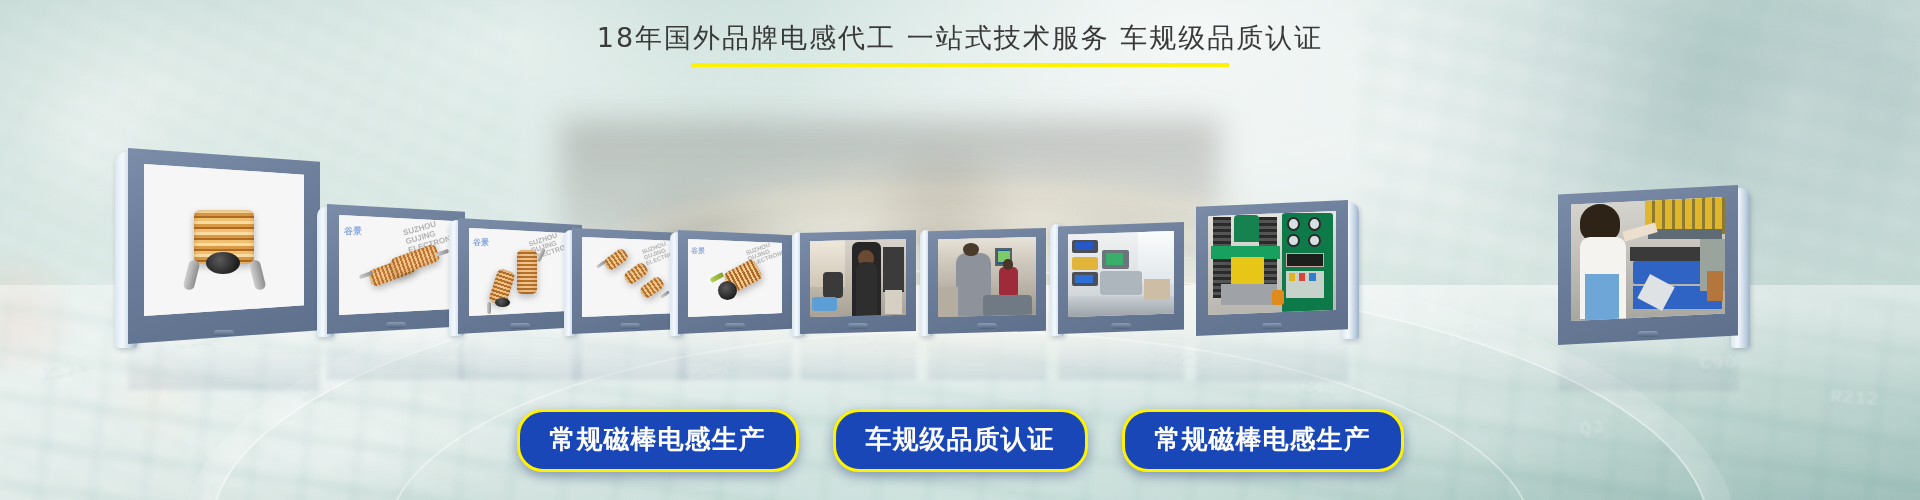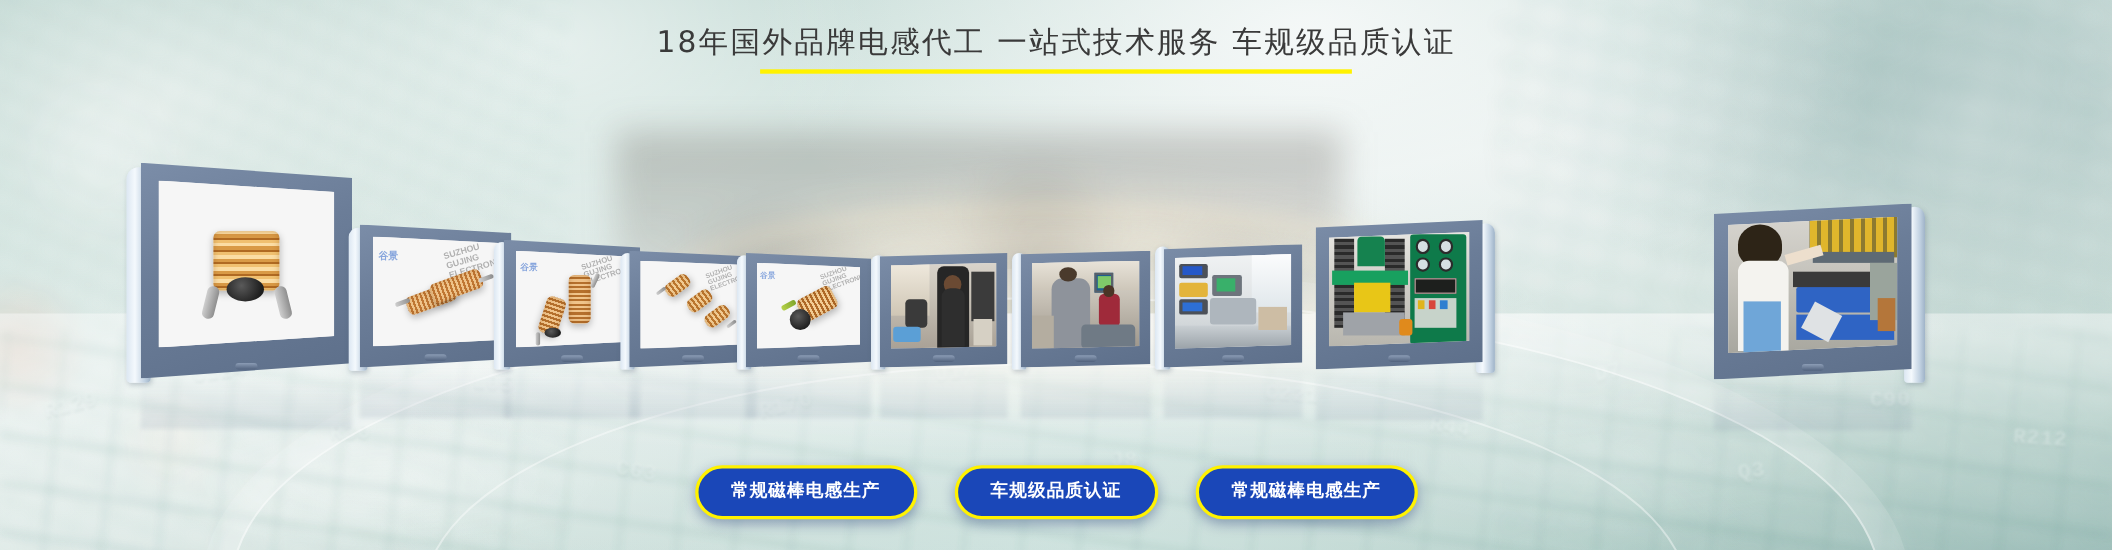--- a/index.html
+++ b/index.html
@@ -160,21 +160,21 @@
   .panel .refl{
     position:absolute; left:0; width:100%; height:46px; top:100%;
     background:linear-gradient(180deg, rgba(110,128,152,.30), rgba(110,128,152,0));
     transform:scaleY(-1); filter:blur(2px); opacity:.5;
   }
 
   
   .coil-scene{ position:absolute; inset:0; background:#f6f6f6; }
   .coil-scene .wm{
     position:absolute; color:#2f66c9; font-size:9px; font-weight:700; opacity:.55;
-    font-family:Liberation Serif, serif; line-height:1.25;
+    font-family:Liberation Mono, monospace; line-height:1.25;
   }
   .coil-scene .wm-r{
     position:absolute; color:#5c5c5c; font-size:8px; opacity:.45; font-weight:700;
     font-family:"Liberation Sans",sans-serif;
   }
   .coil{
     position:absolute;
     background:repeating-linear-gradient(
       180deg,#f6c98a 0 2px,#d48a3c 2px 4px,#a85f1f 4px 6px,#e8ae62 6px 8px);
     border-radius:5px;
@@ -193,21 +193,21 @@
   .fac{ position:absolute; inset:0; overflow:hidden; }
 
   
   .pills{
     position:absolute; left:0; bottom:28px; width:1920px;
     display:flex; justify-content:center; gap:34px; z-index:20;
   }
   .pill{
     background:#1a47b8; color:#fff; border:3px solid #fff200;
     border-radius:26px; padding:10px 30px 12px;
-    font-size:16px; font-weight:bold; letter-spacing:1px;
+    font-size:26px; font-weight:bold; letter-spacing:1px;
     font-family:"DejaVu Sans","Liberation Sans",sans-serif;
     box-shadow:0 4px 12px rgba(20,45,110,.40);
     white-space:nowrap; cursor:pointer;
   }
 </style>
 </head>
 <body>
 
 <div id="banner">
 

